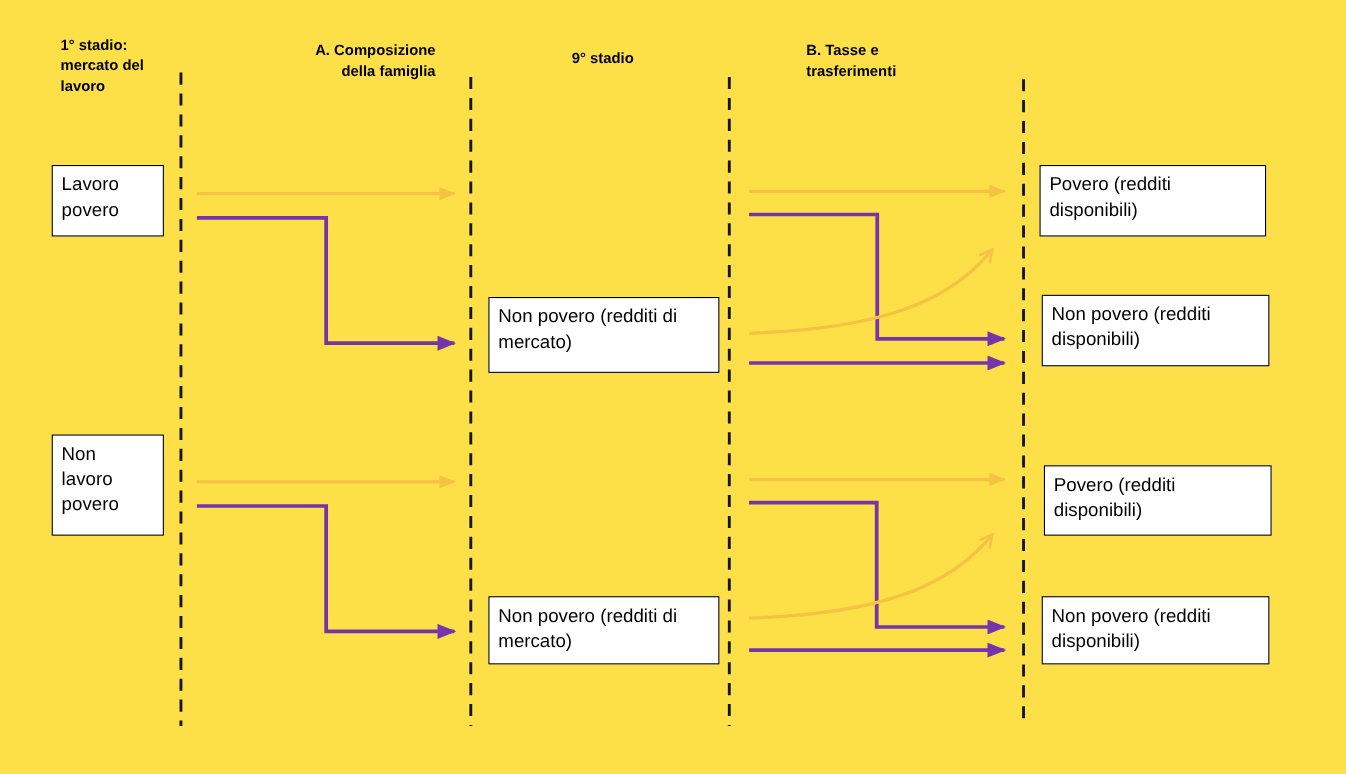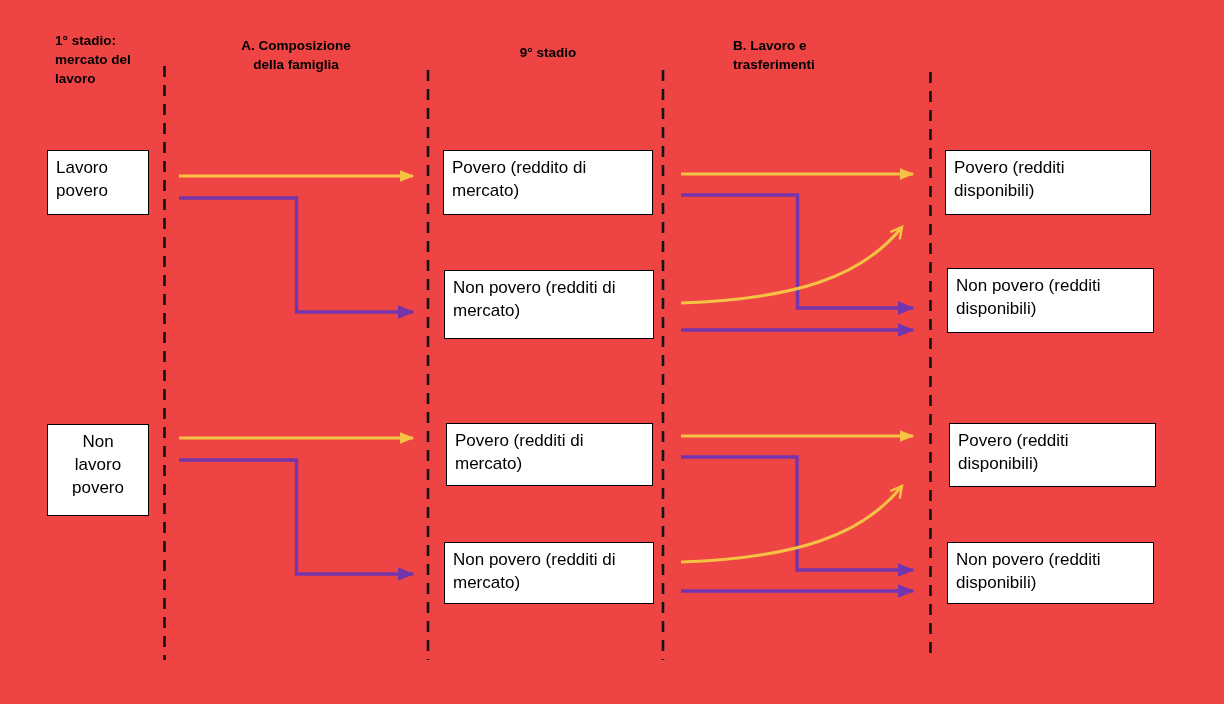--- a/index.html
+++ b/index.html
@@ -4,21 +4,21 @@
 <style>
   :root{
     --poor-flow-yellow:#F5C243;
     --nonpoor-flow-purple:#7434AC;
     --box-border:#000000;
     --divider:#141414;
   }
   html,body{margin:0;padding:0;background:#ffffff;}
   body{font-family:"Liberation Sans",sans-serif;}
   #canvas{
-    position:relative;width:1224px;height:704px;background:#ef4444;overflow:hidden;
+    position:relative;width:1224px;height:704px;background:#fde047;overflow:hidden;
   }
   #arrow-layer{position:absolute;left:0;top:0;}
   .divider{stroke:var(--divider,#141414);stroke-width:2.6;stroke-dasharray:11 8;fill:none;}
   .flow-yellow{stroke:var(--poor-flow-yellow,#F5C243);stroke-width:3;fill:none;}
   .flow-purple{stroke:var(--nonpoor-flow-purple,#7434AC);stroke-width:3.4;fill:none;}
   #ah-y path{fill:var(--poor-flow-yellow,#F5C243);}
   #ah-p path{fill:var(--nonpoor-flow-purple,#7434AC);}
   #ah-yo path{fill:none;stroke:var(--poor-flow-yellow,#F5C243);stroke-width:1.6;}
   .hdr{
     position:absolute;font-weight:bold;font-size:13.5px;line-height:1.4;
@@ -67,35 +67,33 @@
 
     <path class="flow-yellow" d="M681 436 H913" marker-end="url(#ah-y)"></path>
     <path class="flow-purple" d="M681 457 H797 V570 H913" marker-end="url(#ah-p)"></path>
     <path class="flow-yellow" d="M681 562 C795 558 862 536 902 486" marker-end="url(#ah-yo)"></path>
     <path class="flow-purple" d="M681 591 H913" marker-end="url(#ah-p)"></path>
   </svg>
 
   <div class="hdr" style="left:55px;top:32px;width:120px;">1° stadio:
 mercato del
 lavoro</div>
-  <div class="hdr center" style="left:196px;top:37px;width:200px;">A. Composizione
+  <div class="hdr center" style="left:196px;top:37px;width:200px;text-align:right;">A. Composizione
 della famiglia</div>
   <div class="hdr center" style="left:443px;top:44px;width:210px;">9° stadio</div>
-  <div class="hdr" style="left:733px;top:37px;width:140px;">B. Lavoro e
+  <div class="hdr" style="left:733px;top:37px;width:140px;">B. Tasse e
 trasferimenti</div>
 
   <div class="node" style="left:47px;top:150px;width:102px;height:65px;">Lavoro
 povero</div>
-  <div class="node" style="left:47px;top:424px;width:102px;height:92px;text-align:center;">Non
+  <div class="node" style="left:47px;top:395px;width:102px;height:92px;">Non
 lavoro
 povero</div>
 
-  <div class="node" style="left:443px;top:150px;width:210px;height:65px;">Povero (reddito di mercato)</div>
   <div class="node" style="left:444px;top:270px;width:210px;height:69px;">Non povero (redditi di mercato)</div>
-  <div class="node" style="left:446px;top:423px;width:207px;height:63px;">Povero (redditi di mercato)</div>
   <div class="node" style="left:444px;top:542px;width:210px;height:62px;">Non povero (redditi di mercato)</div>
 
   <div class="node" style="left:945px;top:150px;width:206px;height:65px;">Povero (redditi disponibili)</div>
   <div class="node" style="left:947px;top:268px;width:207px;height:65px;">Non povero (redditi disponibili)</div>
   <div class="node" style="left:949px;top:423px;width:207px;height:64px;">Povero (redditi disponibili)</div>
   <div class="node" style="left:947px;top:542px;width:207px;height:62px;">Non povero (redditi disponibili)</div>
 
 </div>
 
 </body></html>

